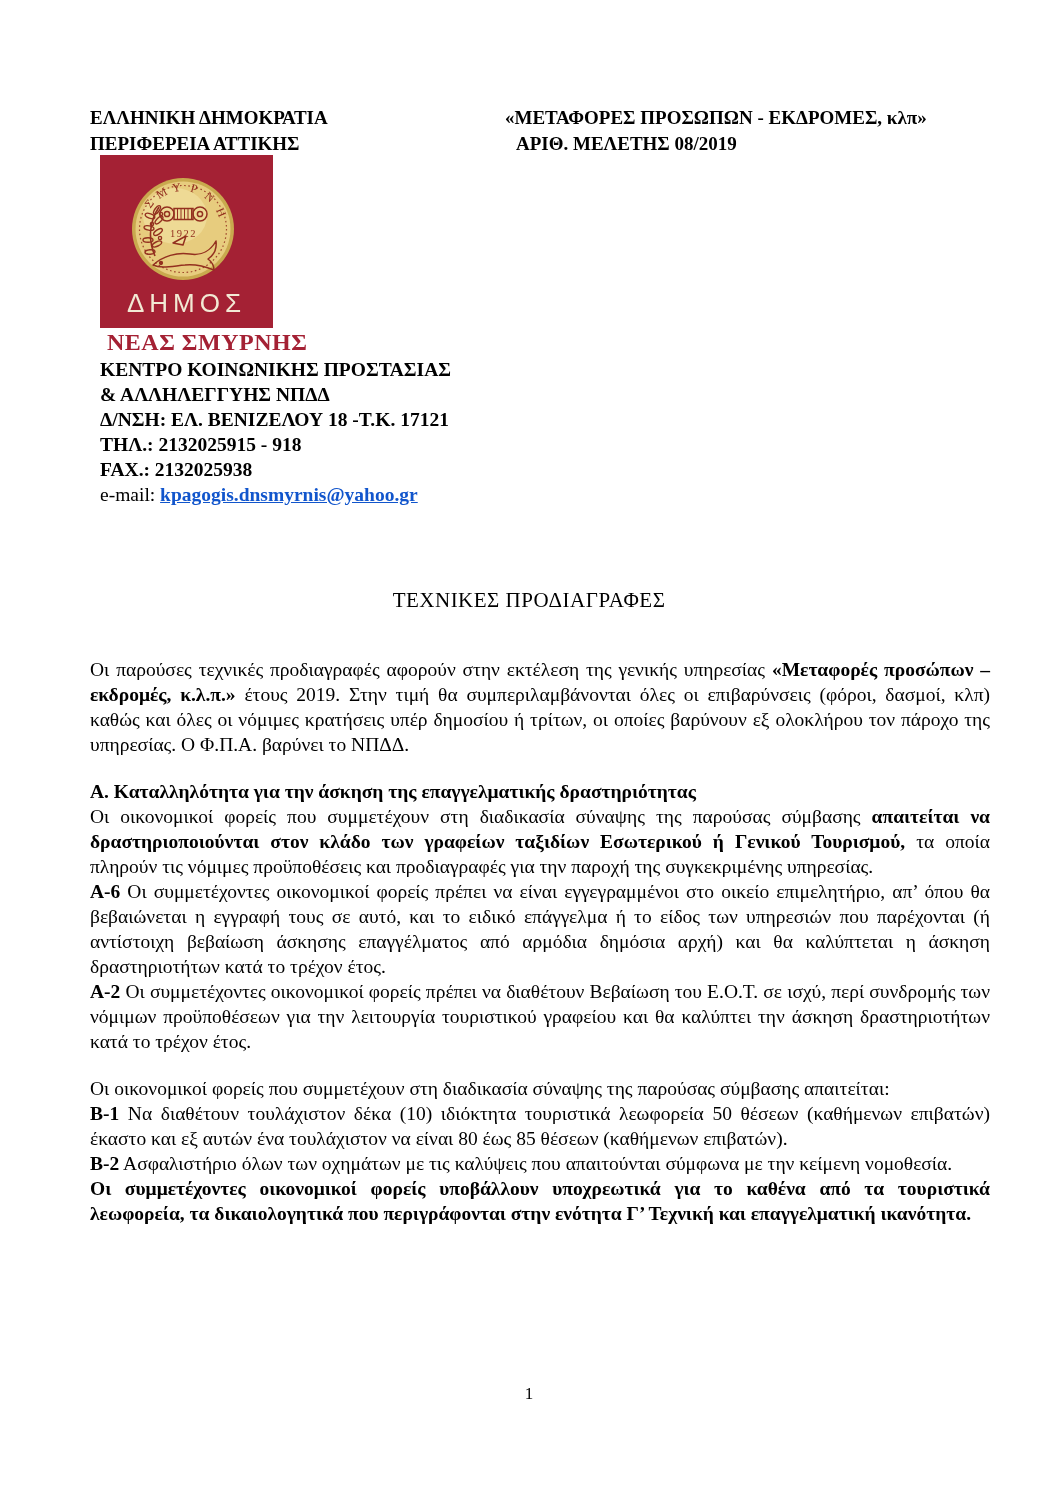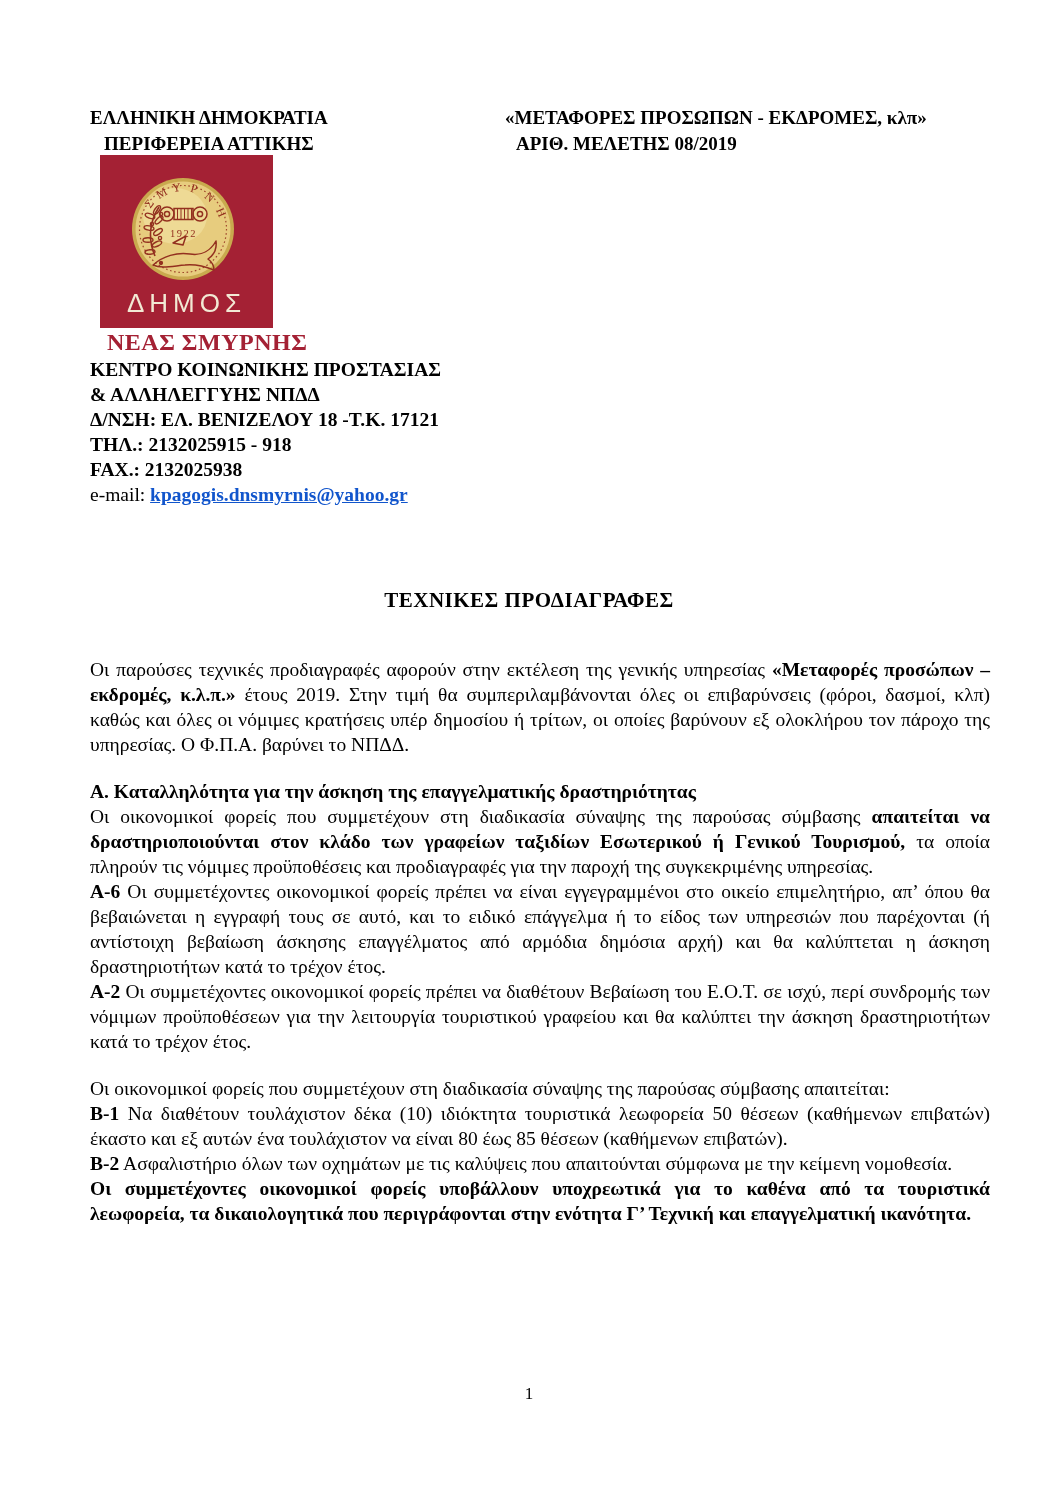--- a/index.html
+++ b/index.html
@@ -1,40 +1,40 @@
 <!DOCTYPE html>
 <html style="--ink: #000000; --brand-red: #A42134; --coin-gold: #E7CC7E; --coin-gold-dark: #C9A94E; --coin-detail: #93301F; --seal-text: #F2E9D4; --link-blue: #1155CC;"><head>
 <meta charset="utf-8">
 <style>
   html,body{margin:0;padding:0;background:#fff;}
   .page{position:relative;width:1058px;height:1497px;background:#ffffff;
         font-family:"Liberation Serif","DejaVu Serif",serif;color:var(--ink,#000);overflow:hidden;}
 
   
-  .hdr-left{position:absolute;left:90px;top:105px;font-size:19px;font-weight:bold;line-height:26px;white-space:nowrap;text-align:center;}
+  .hdr-left{position:absolute;left:90px;top:105px;font-size:19px;font-weight:bold;line-height:26px;white-space:nowrap;}
   .hdr-right{position:absolute;left:505px;top:105px;font-size:19px;font-weight:bold;line-height:26px;white-space:nowrap;}
   .hdr-right .indent{padding-left:11px;}
 
   
   .logo{position:absolute;left:100px;top:155px;width:173px;height:173px;background:var(--brand-red,#A42134);}
   .logo svg{position:absolute;left:30px;top:21px;}
   .dimos{position:absolute;left:0;right:0;bottom:9px;text-align:center;
          font-family:"Liberation Sans",sans-serif;font-weight:400;font-size:26px;
          letter-spacing:5px;color:var(--seal-text,#F2E9D4);}
   .neas{position:absolute;left:107px;top:329px;font-family:Liberation Serif, serif;
         font-weight:700;font-size:24px;letter-spacing:0.5px;color:var(--brand-red,#A42134);white-space:nowrap;}
 
   
-  .contact{position:absolute;left:90px;top:357px;font-size:19.5px;font-weight:bold;line-height:25px;}
+  .contact{position:absolute;left:100px;top:357px;font-size:19.5px;font-weight:bold;line-height:25px;}
   .contact .email-label{font-weight:normal;}
   a.email{color:var(--link-blue,#1155CC);font-weight:bold;text-decoration:underline;cursor:pointer;}
 
   
   .doc-title{position:absolute;left:0;right:0;top:588px;text-align:center;
-             font-weight:bold;font-size:21px;letter-spacing:0.5px;}
+             font-weight:normal;font-size:21px;letter-spacing:0.5px;}
 
   
   .body-text{position:absolute;left:90px;top:657px;width:900px;font-size:19.5px;
              line-height:25px;text-align:justify;}
   .body-text p{margin:0;}
   .sec-gap{height:22px;}
   .b{font-weight:bold;}
 
   .page-num{position:absolute;left:0;right:0;top:1384px;text-align:center;font-size:17px;}
 </style>

